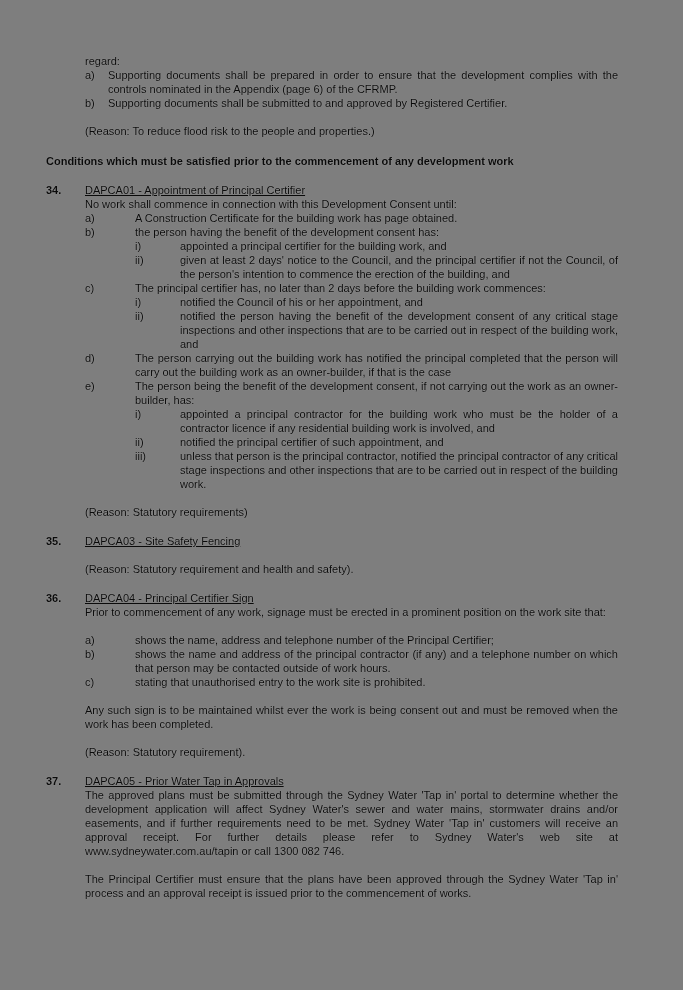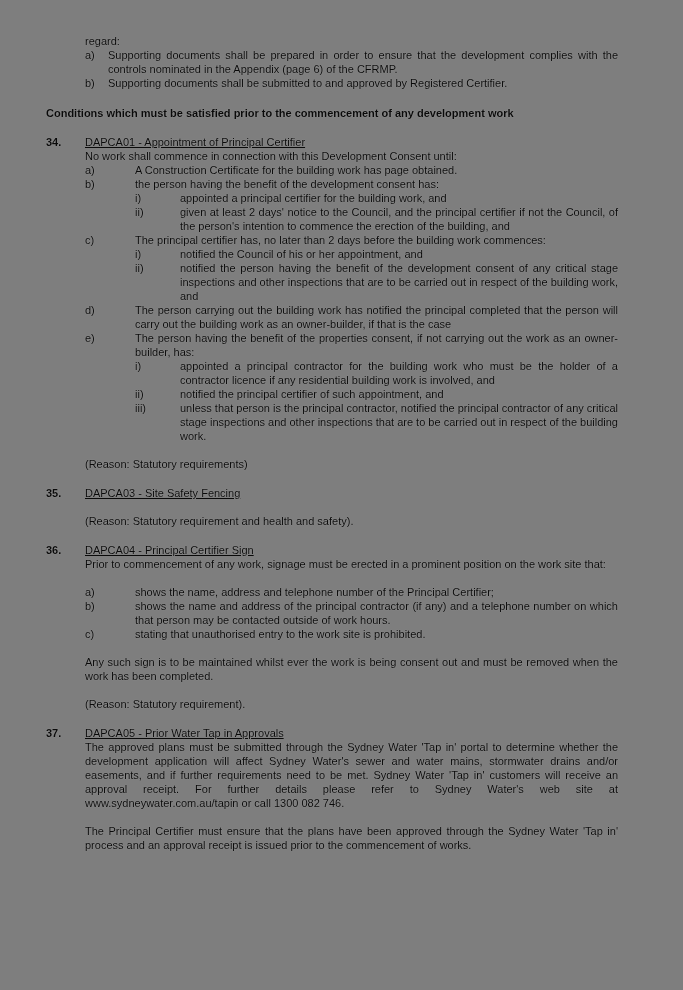--- a/index.html
+++ b/index.html
@@ -13,20 +13,21 @@
     background: #7e7e7e;
     overflow: hidden;
     font-family: "Liberation Sans", "DejaVu Sans", sans-serif;
     font-size: 11px;
     line-height: 14px;
     color: #0a0a0a;
     text-shadow: 0 0 1px rgba(255,255,255,0.35);
   }
   .doc {
     padding: 34px 65px 10px 46px; 
+    margin-top: 20px;
   }
   p, h1, h2 { margin: 0; font-size: 11px; line-height: 14px; }
 
   
   .intro-block { margin-left: 39px; }
   .intro-item { display: grid; grid-template-columns: 23px 1fr; }
 
   
   .section-heading {
     font-weight: bold;
@@ -56,20 +57,21 @@
   <div class="intro-block">
     <p>regard:</p>
     <div class="intro-item">
       <span>a)</span>
       <span class="just">Supporting documents shall be prepared in order to ensure that the development complies with the controls nominated in the Appendix (page 6) of the CFRMP.</span>
     </div>
     <div class="intro-item">
       <span>b)</span>
       <span>Supporting documents shall be submitted to and approved by Registered Certifier.</span>
     </div>
+    <p class="gap">(Reason: To reduce flood risk to the people and properties.)</p>
   </div>
 
   <h1 class="section-heading">Conditions which must be satisfied prior to the commencement of any development work</h1>
 
   <section class="cond">
     <div class="cond-num">34.</div>
     <div>
       <h2 class="cond-title">DAPCA01 - Appointment of Principal Certifier</h2>
       <p>No work shall commence in connection with this Development Consent until:</p>
 
@@ -104,21 +106,21 @@
         <span class="just">notified the person having the benefit of the development consent of any critical stage inspections and other inspections that are to be carried out in respect of the building work, and</span>
       </div>
 
       <div class="item">
         <span>d)</span>
         <span class="just">The person carrying out the building work has notified the principal completed that the person will carry out the building work as an owner-builder, if that is the case</span>
       </div>
 
       <div class="item">
         <span>e)</span>
-        <span class="just">The person having the benefit of the properties consent, if not carrying out the work as an owner-builder, has:</span>
+        <span class="just">The person being the benefit of the development consent, if not carrying out the work as an owner-builder, has:</span>
       </div>
       <div class="item2">
         <span>i)</span>
         <span class="just">appointed a principal contractor for the building work who must be the holder of a contractor licence if any residential building work is involved, and</span>
       </div>
       <div class="item2">
         <span>ii)</span>
         <span>notified the principal certifier of such appointment, and</span>
       </div>
       <div class="item2">

